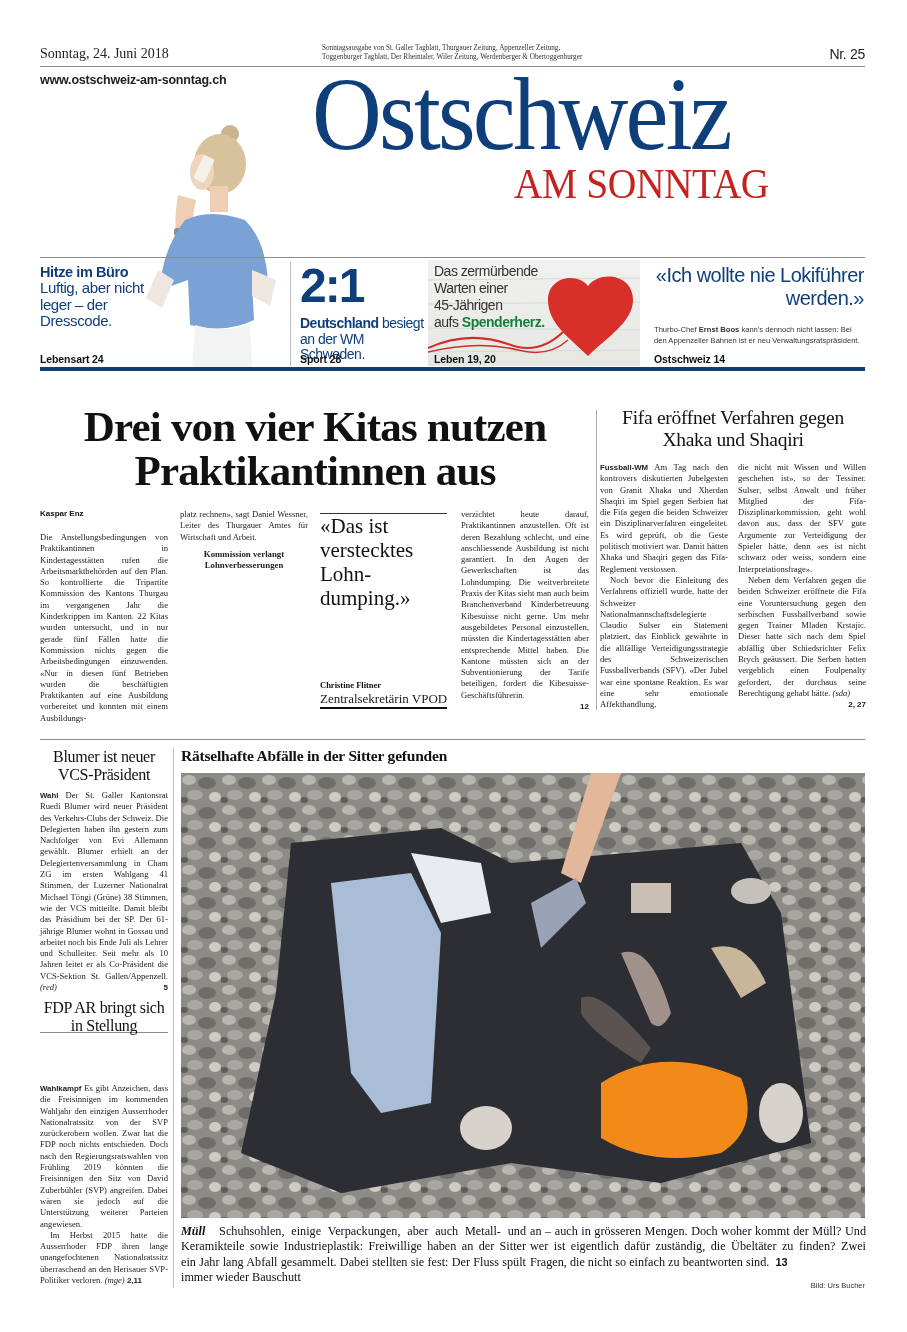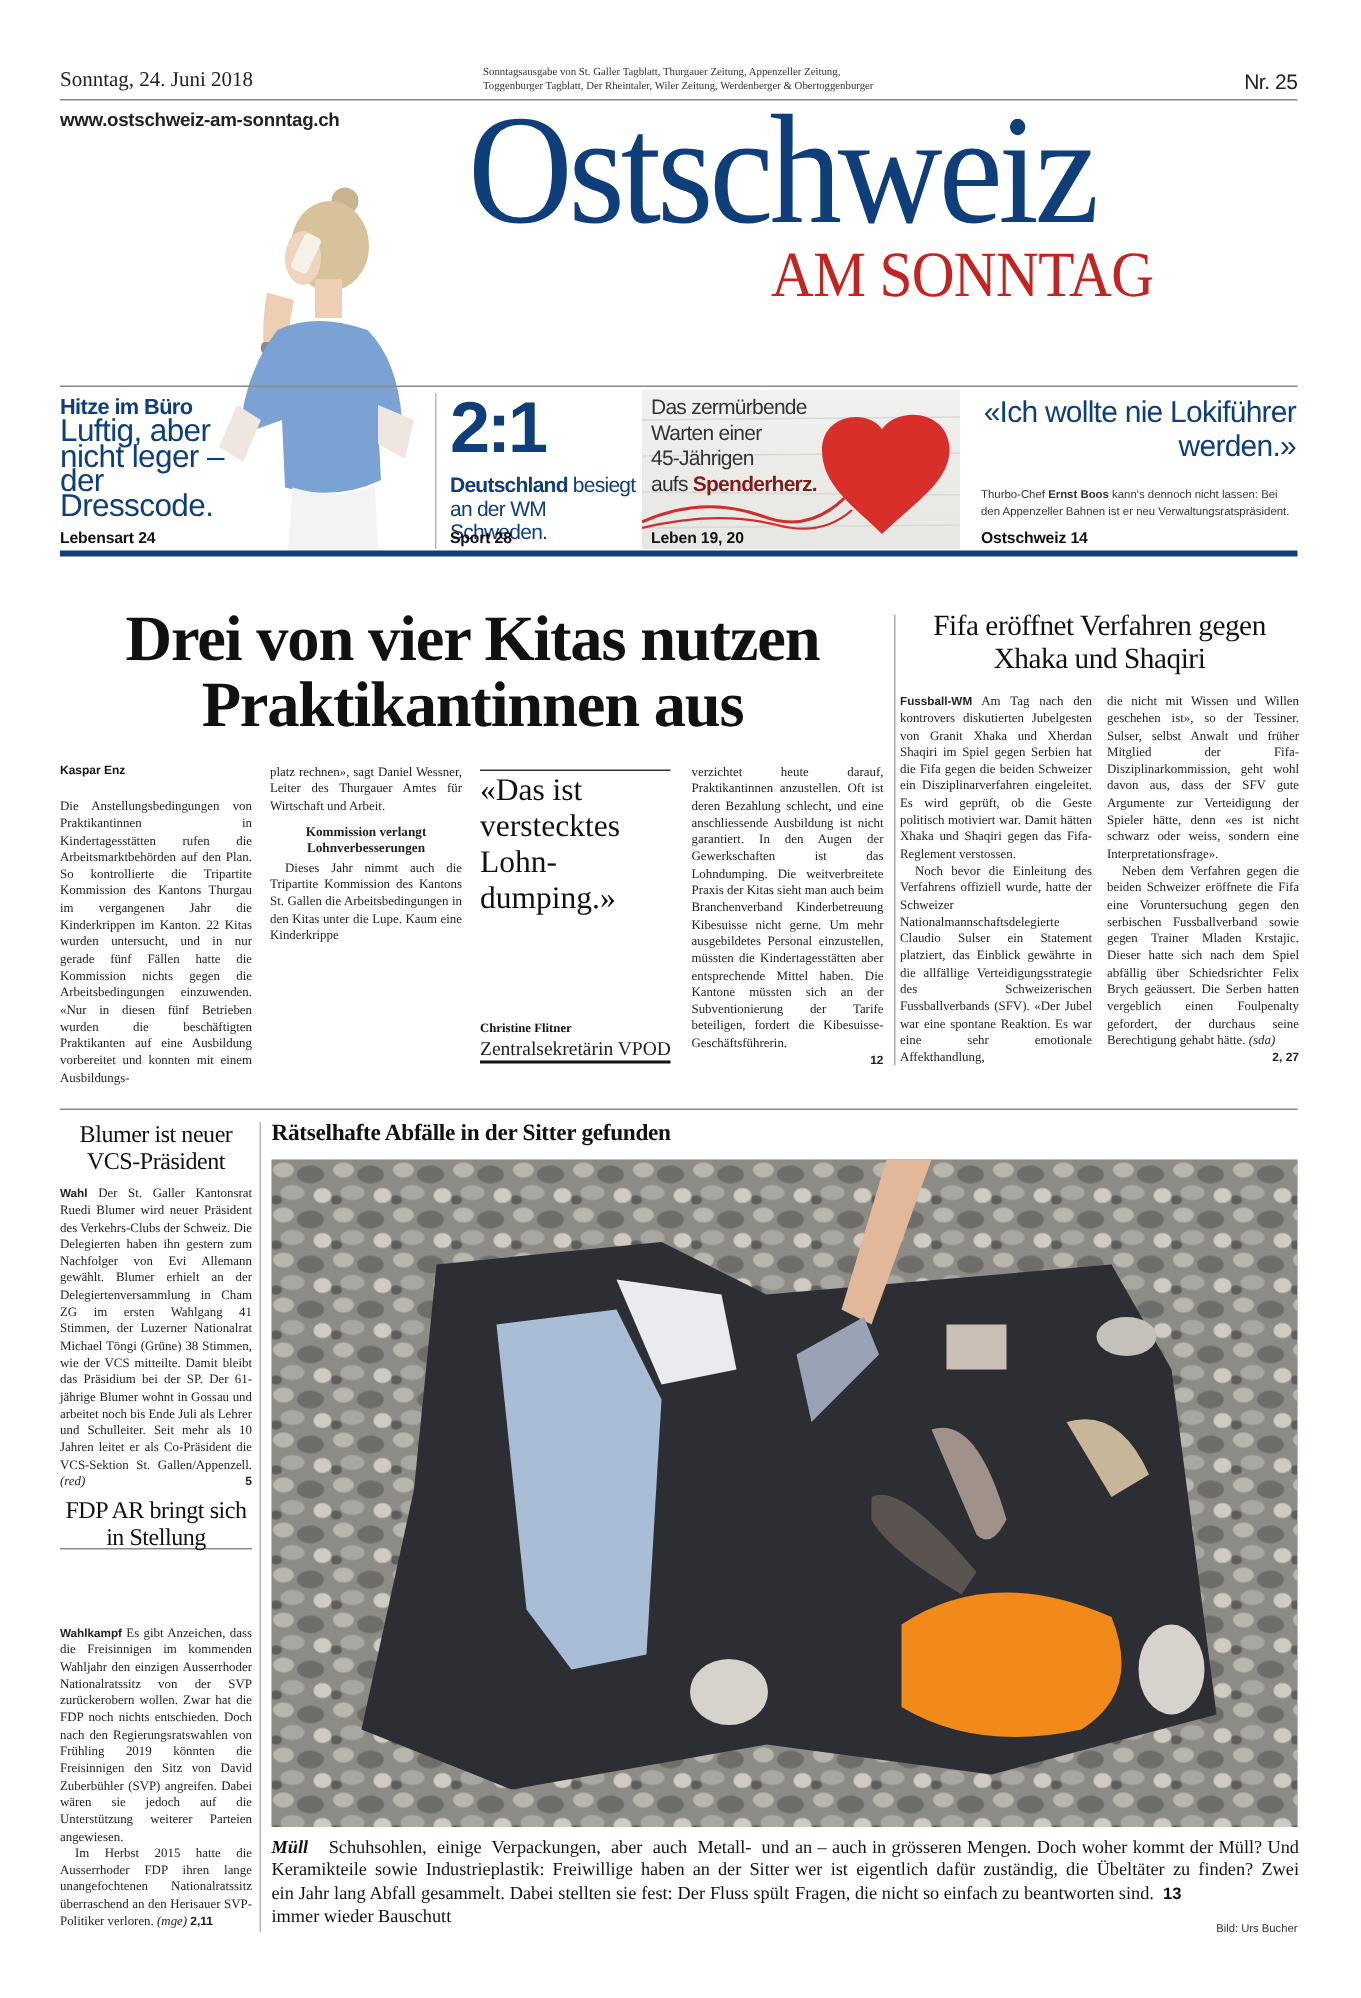--- a/index.html
+++ b/index.html
@@ -22,30 +22,30 @@
   
   .photo-woman { left: 140px; top: 120px; width: 145px; height: 248px; }
 
   
   .rule-teasers { left: 40px; top: 257px; width: 825px; height: 1px; background: #8a8a8a; }
   .rule-blue { left: 40px; top: 367px; width: 825px; height: 4px; background: #0e3f7a; }
   .teaser-divider { top: 262px; width: 1px; height: 104px; background: #bbb; }
 
   .sans { font-family: "Liberation Sans", sans-serif; }
   .t1-head { left: 40px; top: 264px; font-size: 14.5px; font-weight: bold; color: #0e3f7a; letter-spacing: -0.4px; }
-  .t1-body { left: 40px; top: 280px; font-size: 21px; line-height: 16.5px; color: #0e3f7a; width: 120px; letter-spacing: -0.4px; }
+  .t1-body { left: 40px; top: 280px; font-size: 15px; line-height: 16.5px; color: #0e3f7a; width: 120px; letter-spacing: -0.4px; }
   .t-ref { font-size: 10.5px; font-weight: bold; color: #111; top: 353px; letter-spacing: -0.1px; }
 
   .score { left: 300px; top: 262px; font-size: 48px; font-weight: bold; color: #0e3f7a; letter-spacing: -2px; line-height: 1; }
   .t2-body { left: 300px; top: 316px; font-size: 14px; line-height: 15.5px; color: #0e3f7a; width: 130px; letter-spacing: -0.5px; }
   .t2-body b { font-weight: bold; }
 
   .heart-box { left: 428px; top: 260px; width: 212px; height: 106px; background: linear-gradient(180deg,#f1f1ef 0%, #e6e6e3 100%); overflow: hidden; }
   .heart-text { left: 434px; top: 263px; font-size: 14px; line-height: 17px; color: #333; letter-spacing: -0.5px; width: 140px; }
-  .heart-text b { color: #7f1d1d; }
+  .heart-text b { color: #15803d; }
 
   .quote-tease { left: 654px; top: 264px; font-size: 20px; line-height: 23px; color: #0e3f7a; letter-spacing: -0.5px; width: 210px; text-align: right; }
   .quote-tease-sub { left: 654px; top: 324px; font-size: 7.6px; line-height: 11px; color: #333; width: 210px; }
 
   
   .lead-head { left: 40px; top: 405px; width: 550px; text-align: center; font-family: "Liberation Serif", serif; font-size: 43px; line-height: 44px; color: #111; letter-spacing: -0.8px; }
   .byline { left: 40px; top: 509px; font-family: "Liberation Sans", sans-serif; font-size: 8px; font-weight: bold; color: #111; }
   .col { font-family: "Liberation Serif", serif; font-size: 8.6px; line-height: 11.3px; color: #222; text-align: justify; hyphens: manual; }
   .col p + p { text-indent: 10px; }
   .col1 { left: 40px; top: 532px; width: 128px; }
@@ -174,21 +174,20 @@
 <div class="abs rule-blue"></div>
 
 <h1 class="abs lead-head">Drei von vier Kitas nutzen Praktikantinnen aus</h1>
 <div class="abs byline">Kaspar Enz</div>
 <div class="abs col col1">
   <p>Die Anstellungsbedingungen von Praktikantinnen in Kindertagesstätten rufen die Arbeitsmarktbehörden auf den Plan. So kontrollierte die Tripartite Kommission des Kantons Thurgau im vergangenen Jahr die Kinderkrippen im Kanton. 22 Kitas wurden untersucht, und in nur gerade fünf Fällen hatte die Kommission nichts gegen die Arbeitsbedingungen einzuwenden. «Nur in diesen fünf Betrieben wurden die beschäftigten Praktikanten auf eine Ausbildung vorbereitet und konnten mit einem Ausbildungs-</p>
 </div>
 <div class="abs col col2">
   <p>platz rechnen», sagt Daniel Wessner, Leiter des Thurgauer Amtes für Wirtschaft und Arbeit.</p>
   <div class="subhead">Kommission verlangt Lohnverbesserungen</div>
-  <p style="text-indent:10px">Dieses Jahr nimmt auch die Tripartite Kommission des Kantons St. Gallen die Arbeitsbedingungen in den Kitas unter die Lupe. Kaum eine Kinderkrippe</p>
 </div>
 
 <div class="abs pq-rule-top"></div>
 <div class="abs pullquote">«Das ist verstecktes Lohn-dumping.»</div>
 <div class="abs pq-name">Christine Flitner</div>
 <div class="abs pq-role">Zentralsekretärin VPOD</div>
 <div class="abs pq-rule-bot"></div>
 
 <div class="abs col col3">
   <p>verzichtet heute darauf, Praktikantinnen anzustellen. Oft ist deren Bezahlung schlecht, und eine anschliessende Ausbildung ist nicht garantiert. In den Augen der Gewerkschaften ist das Lohndumping. Die weitverbreitete Praxis der Kitas sieht man auch beim Branchenverband Kinderbetreuung Kibesuisse nicht gerne. Um mehr ausgebildetes Personal einzustellen, müssten die Kindertagesstätten aber entsprechende Mittel haben. Die Kantone müssten sich an der Subventionierung der Tarife beteiligen, fordert die Kibesuisse-Geschäftsführerin.</p>

